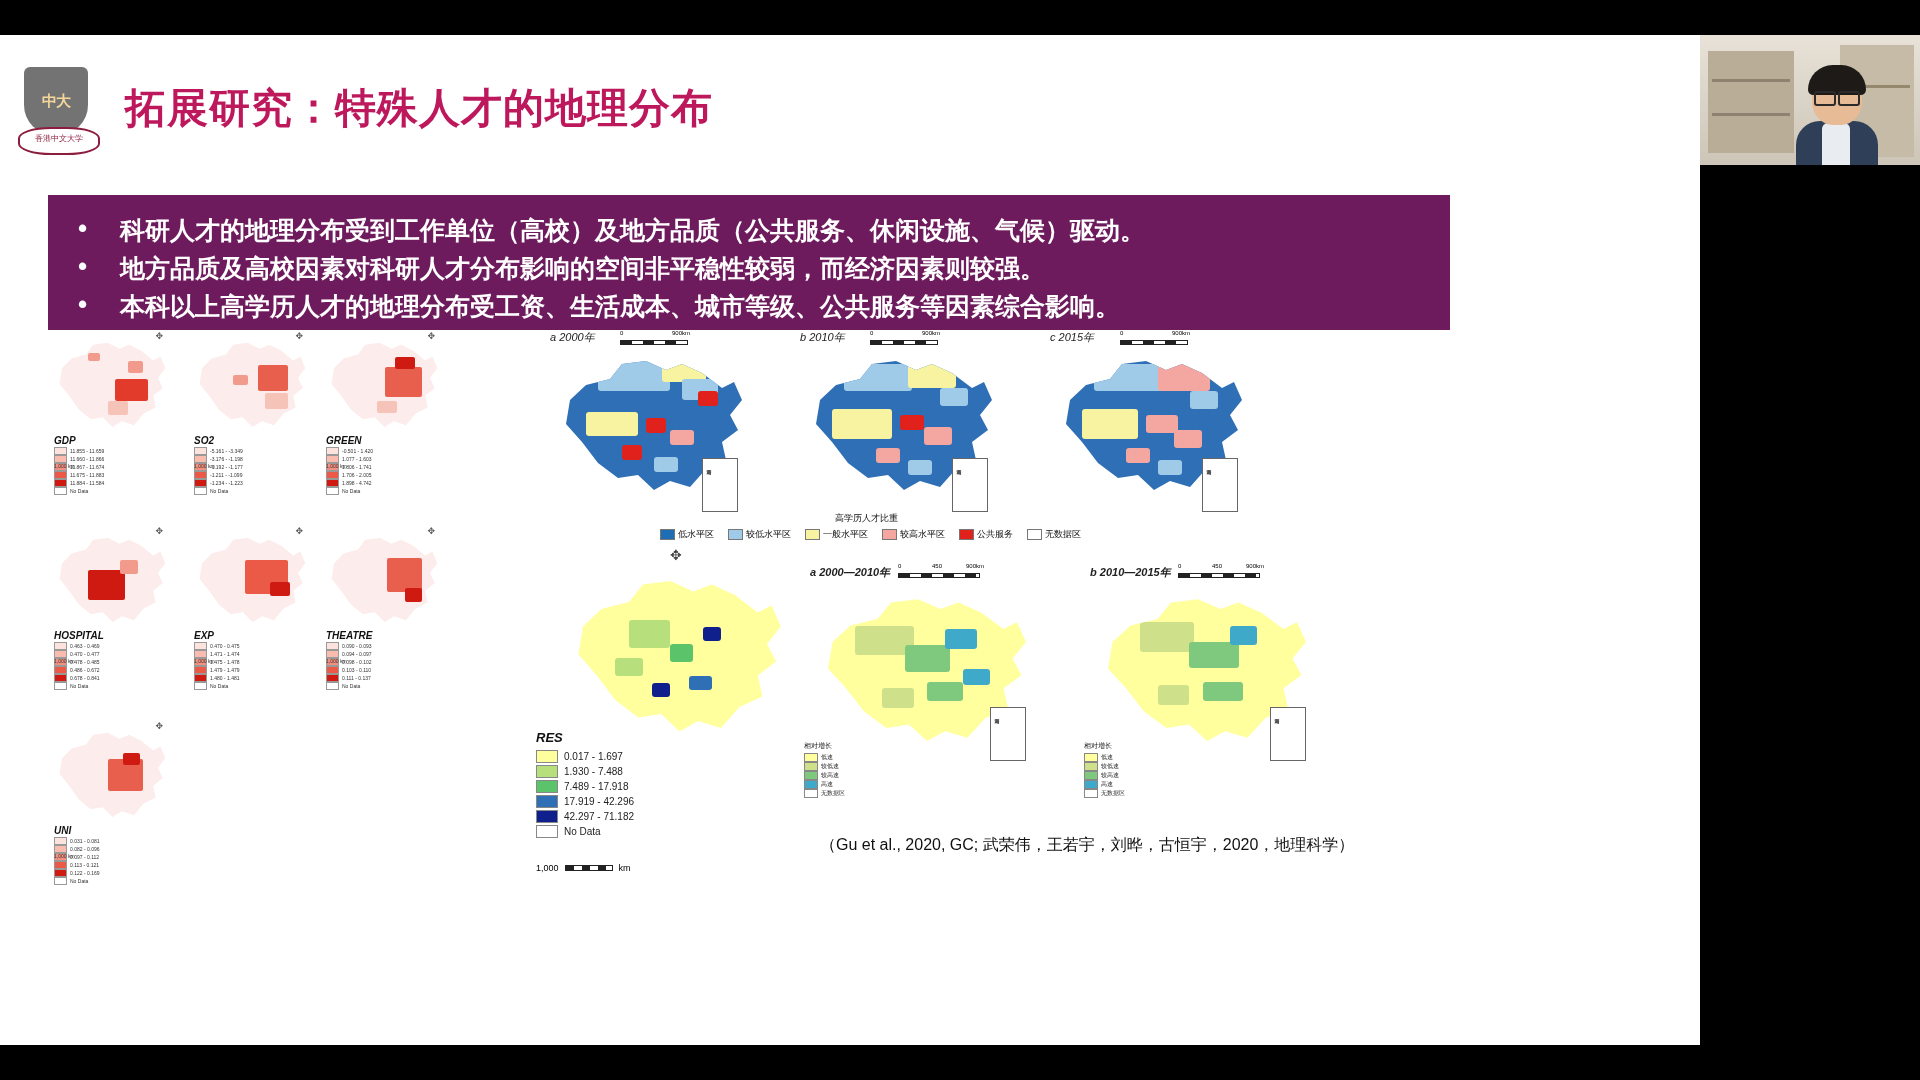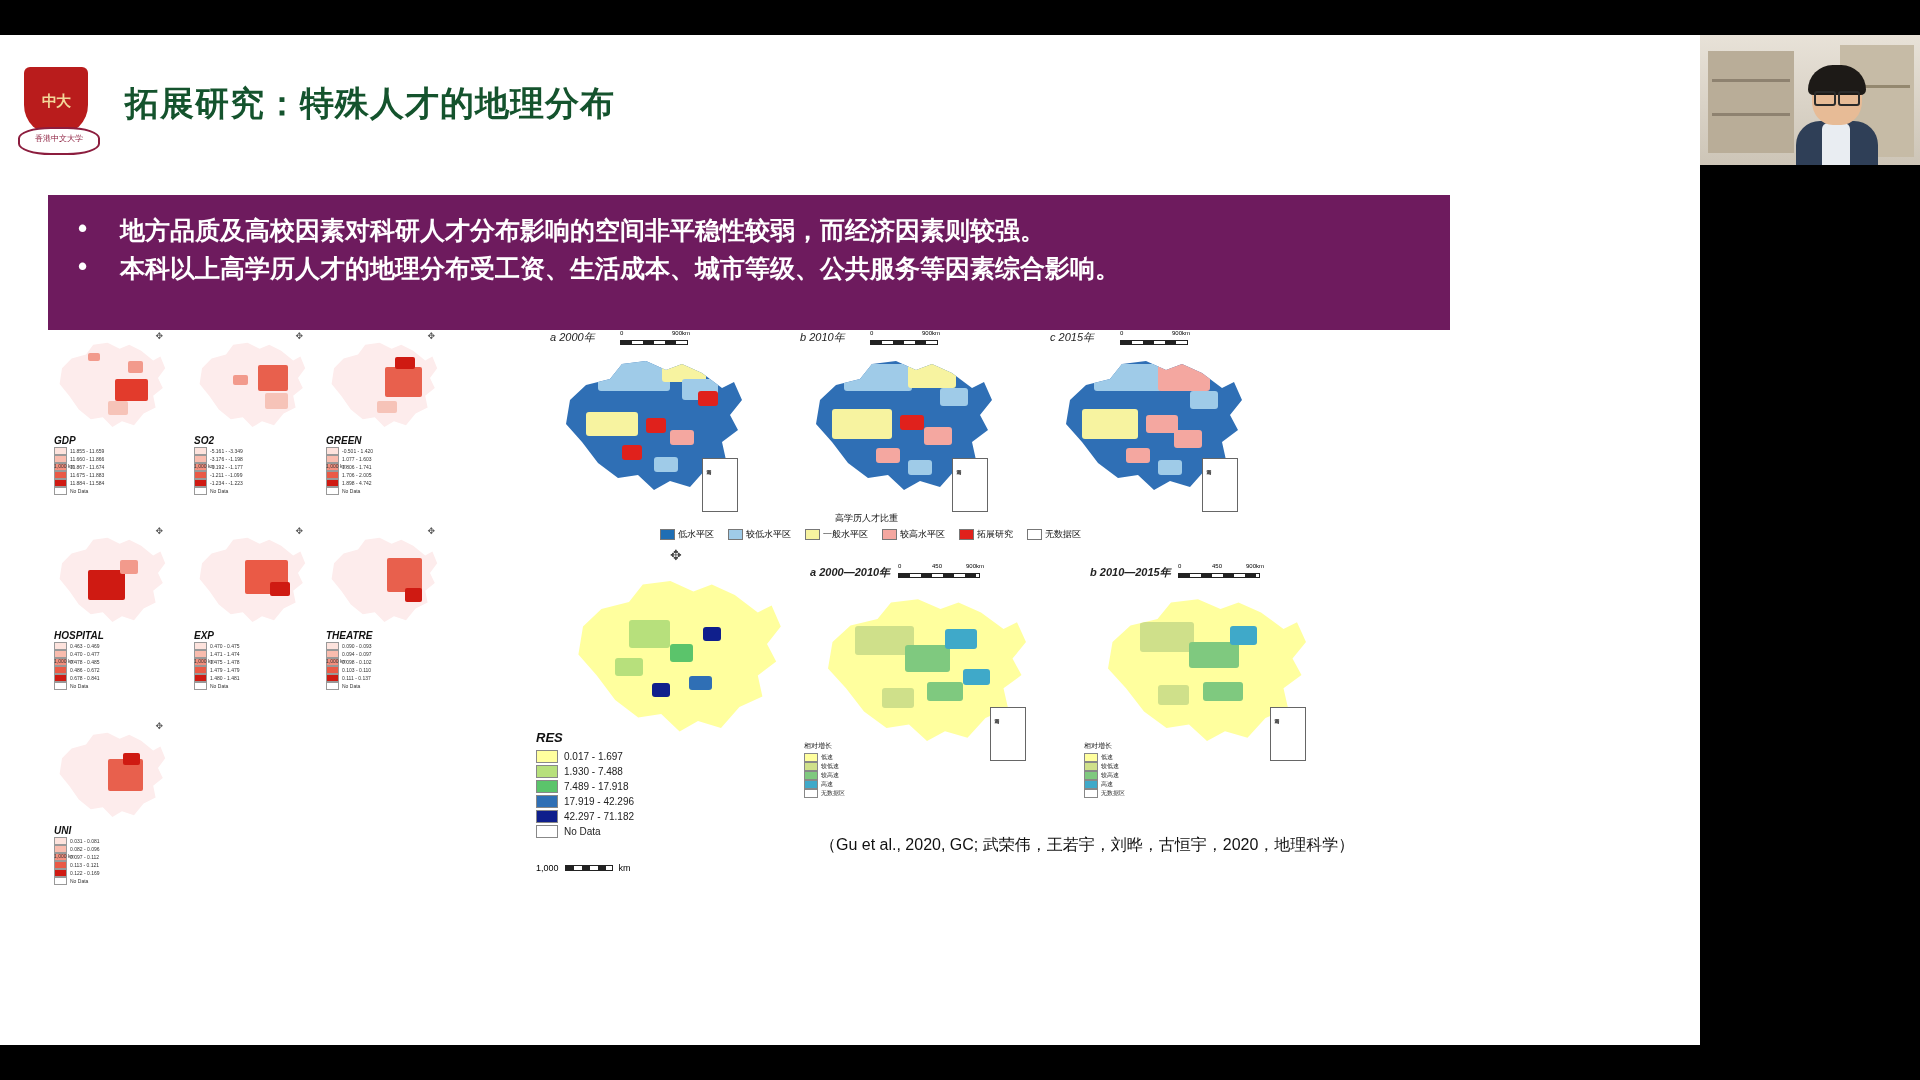--- a/index.html
+++ b/index.html
@@ -23,23 +23,23 @@
   .webcam .person{position:absolute;left:96px;top:34px;width:82px;height:96px;}
   .webcam .head{position:absolute;left:16px;top:0;width:50px;height:56px;border-radius:46% 46% 42% 42%;background:#e7bb96;}
   .webcam .hair{position:absolute;left:12px;top:-4px;width:58px;height:30px;border-radius:28px 28px 6px 6px;background:#1d1a17;}
   .webcam .glasses{position:absolute;left:18px;top:22px;width:46px;height:11px;}
   .webcam .glasses span{position:absolute;top:0;width:18px;height:11px;border:2px solid #2b2b2b;border-radius:3px;}
   .webcam .glasses span:first-child{left:0;} .webcam .glasses span:last-child{right:0;}
   .webcam .body{position:absolute;left:0;top:52px;width:82px;height:46px;border-radius:24px 24px 0 0;background:#2f3f57;}
   .webcam .shirt{position:absolute;left:26px;top:54px;width:28px;height:44px;background:#e9edf2;border-radius:6px 6px 0 0;}
 
   
-  .slide-title{position:absolute;left:125px;top:46px;font-size:34px;font-weight:bold;color:#14532d;letter-spacing:1px;white-space:nowrap;}
+  .slide-title{position:absolute;left:125px;top:46px;font-size:41px;font-weight:bold;color:#be185d;letter-spacing:1px;white-space:nowrap;}
   .logo{position:absolute;left:18px;top:30px;width:78px;height:88px;}
-  .logo .shield{position:absolute;left:6px;top:2px;width:64px;height:68px;background:#b91c1c;border-radius:6px 6px 30px 30px;display:flex;align-items:center;justify-content:center;}
+  .logo .shield{position:absolute;left:6px;top:2px;width:64px;height:68px;background:#737373;border-radius:6px 6px 30px 30px;display:flex;align-items:center;justify-content:center;}
   .logo .shield span{color:#f3d79a;font-size:15px;font-weight:bold;letter-spacing:-1px;}
   .logo .ribbon{position:absolute;left:0;top:62px;width:78px;height:24px;border:2px solid #8c1d3e;border-radius:40%;background:#fff;}
   .logo .ribbon i{position:absolute;left:0;right:0;top:4px;text-align:center;font-style:normal;font-size:8px;color:#8c1d3e;}
 
   
   .bullets{position:absolute;left:48px;top:160px;width:1402px;height:125px;background:#6e1b5e;padding:10px 0 0 0;}
   .bullets ul{list-style:none;margin:0;padding:6px 0 0 0;}
   .bullets li{color:#ffffff;font-size:25px;font-weight:bold;line-height:38px;padding-left:72px;position:relative;white-space:nowrap;}
   .bullets li:before{content:"•";position:absolute;left:30px;top:-2px;color:#fff;font-size:26px;}
 
@@ -112,20 +112,21 @@
           </div>
         <div class="ribbon">
             <i>香港中文大学</i>
           </div>
       </div>
 
       <div class="slide-title">拓展研究：特殊人才的地理分布</div>
 
       <div class="bullets">
         <ul>
+          <li>科研人才的地理分布受到工作单位（高校）及地方品质（公共服务、休闲设施、气候）驱动。</li>
           <li>地方品质及高校因素对科研人才分布影响的空间非平稳性较弱，而经济因素则较强。</li>
           <li>本科以上高学历人才的地理分布受工资、生活成本、城市等级、公共服务等因素综合影响。</li>
         </ul>
       </div>
 
       <div class="figure">
 
         <div class="smallmaps">
 
           <div class="smap" style="left:0px;top:0px;">
@@ -482,21 +483,21 @@
             <div class="item">
                 <span class="sw" style="background:#f7f3a0;"></span>
                 <span class="lb">一般水平区</span>
               </div>
             <div class="item">
                 <span class="sw" style="background:#f4a7a0;"></span>
                 <span class="lb">较高水平区</span>
               </div>
             <div class="item">
                 <span class="sw" style="background:#e0211c;"></span>
-                <span class="lb">拓展研究</span>
+                <span class="lb">公共服务</span>
               </div>
             <div class="item">
                 <span class="sw" style="background:#ffffff;"></span>
                 <span class="lb">无数据区</span>
               </div>
           </div>
 
           <div class="bm" style="left:70px;top:225px;">
             <div class="compass" style="position:absolute;left:110px;top:-8px;font-size:14px;color:#444;">✥</div>
             <div class="chmap" style="width:230px;height:175px;background:#ffff9e;margin-top:12px;">

